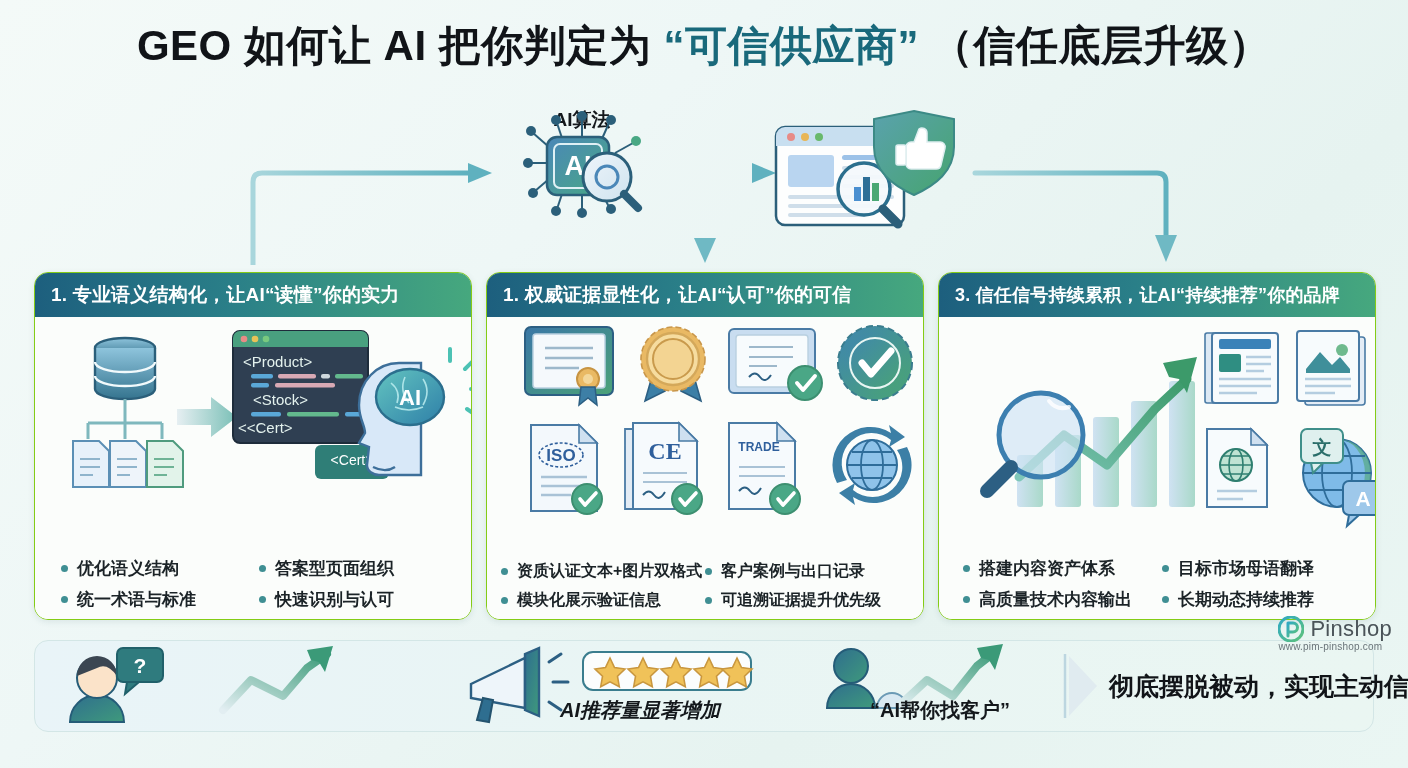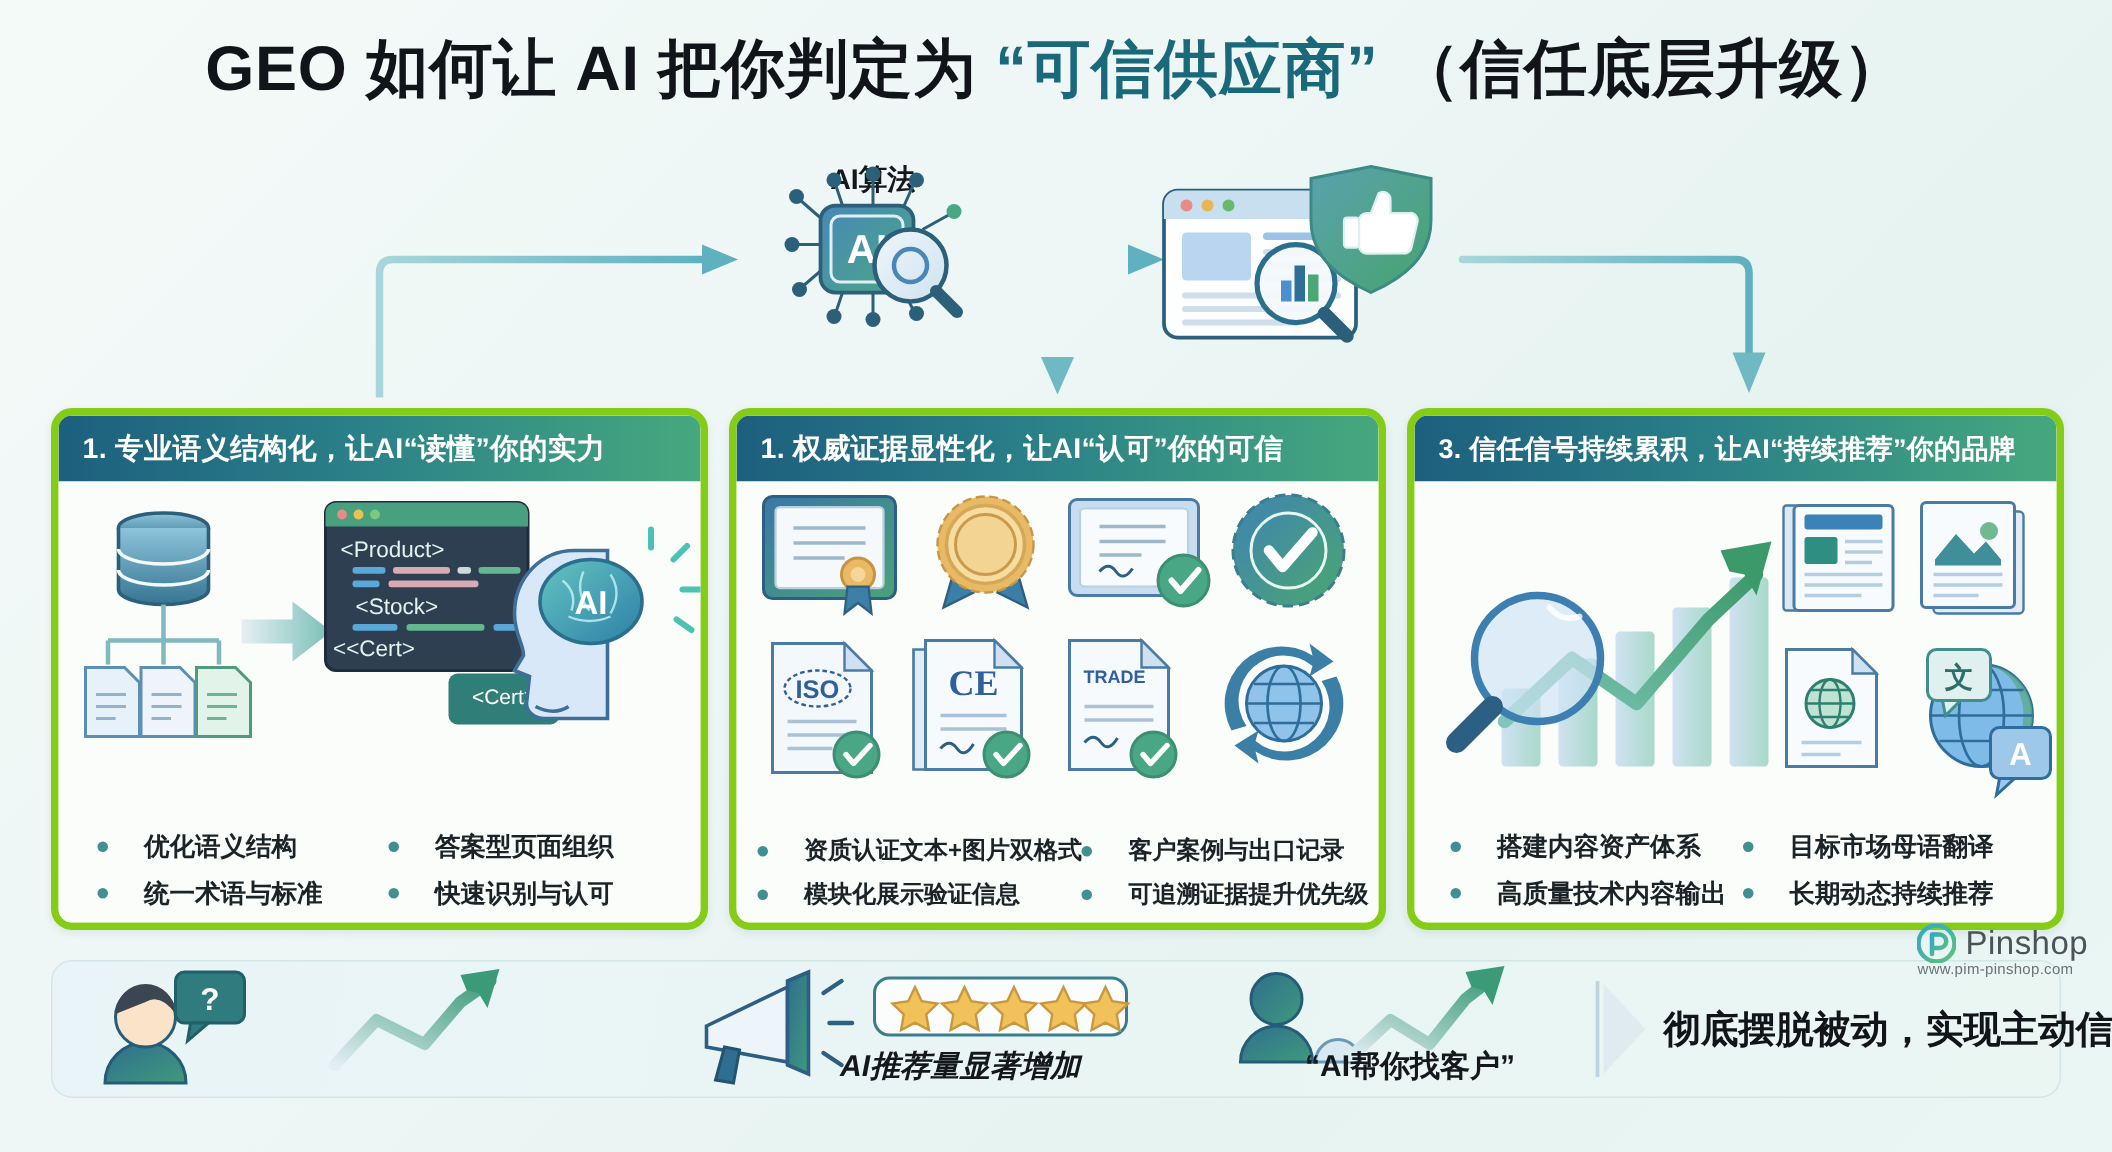--- a/index.html
+++ b/index.html
@@ -29,45 +29,45 @@
   .ai-node { position: absolute; left: 497px; top: 5px; width: 170px; height: 150px; text-align: center;}
   .ai-node .label { font-size: 19px; font-weight: 700; color: #14181c; margin-top: 2px; }
   .browser-node { position: absolute; left: 766px; top: 5px; width: 205px; height: 140px; }
 
   
   .cards { position: absolute; top: 272px; left: 0; width: 1408px; height: 350px; }
   .card {
     position: absolute; top: 0; width: 438px; height: 348px;
     border-radius: 14px; overflow: hidden;
     background: #fbfdfc;
-    border: 5px solid #84cc16;
+    border: 1px solid #84cc16;
     box-shadow: 0 2px 6px rgba(40,80,90,.10);
     display: flex; flex-direction: column;
   }
   #card-1 { left: 34px; }
   #card-2 { left: 486px; }
   #card-3 { left: 938px; }
   .card-head {
     height: 44px; display: flex; align-items: center;
     padding: 0 16px; color: #ffffff;
     font-size: 19px; font-weight: 700; letter-spacing: .2px;
     background: linear-gradient(90deg, #1d5f7e 0%, #2a7f88 45%, #46a87e 100%);
     white-space: nowrap;
   }
   #card-3 .card-head { font-size: 18px; }
   .card-body { flex: 1; position: relative; background: #fbfdfb; }
-  .illus { position: absolute; left: 0; top: 0; width: 100%; height: 212px; }
+  .illus { position: absolute; left: 0; top: 0; width: 100%; height: 212px; padding-left: 20px; }
   .bullets {
     position: absolute; left: 0; bottom: 8px; width: 100%;
     display: grid; grid-template-columns: 1fr 1fr;
     row-gap: 8px; padding: 0 14px;
   }
   #card-1 .bullets { padding-left: 26px; }
   #card-3 .bullets { padding-left: 24px; }
-  .bullet { display: flex; align-items: center; gap: 24px; font-size: 17px; color: #1b2327; font-weight: 600; white-space: nowrap; }
+  .bullet { display: flex; align-items: center; gap: 9px; font-size: 17px; color: #1b2327; font-weight: 600; white-space: nowrap; }
   #card-2 .bullet { font-size: 16px; }
   .dot { width: 7px; height: 7px; border-radius: 50%; background: #3f8f93; flex: 0 0 auto; }
 
   
   .bottom {
     position: absolute; left: 34px; top: 640px; width: 1340px; height: 92px;
     border-radius: 14px;
     background: linear-gradient(100deg, #e9f4f8 0%, #e9f5f4 45%, #eaf6f2 100%);
     border: 1px solid #d3e6e6;
     display: flex; align-items: center;

